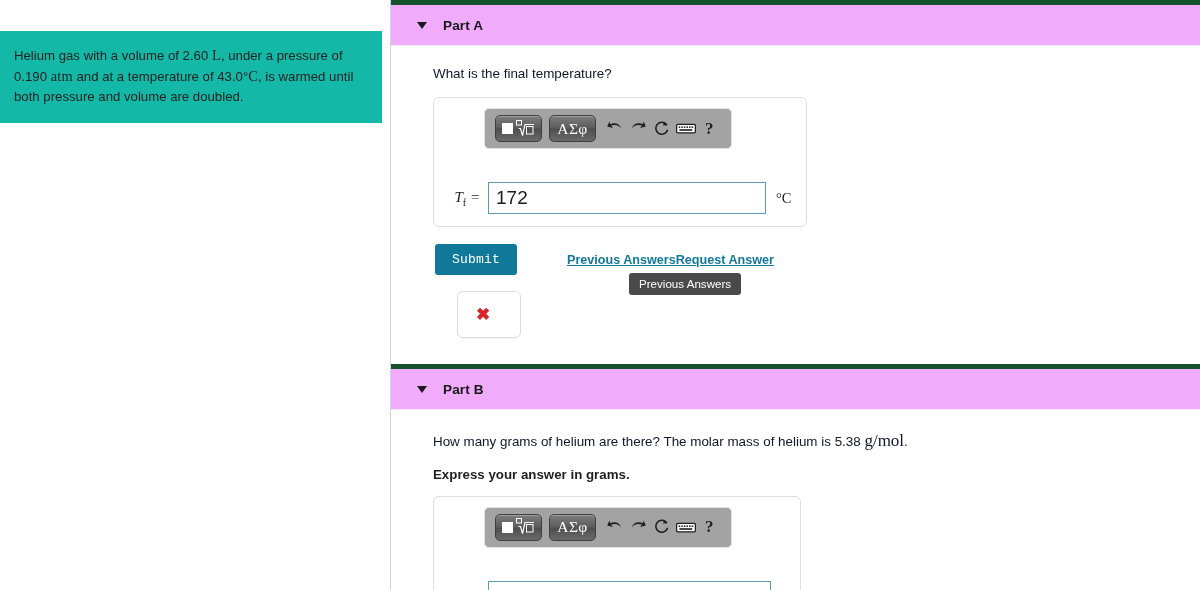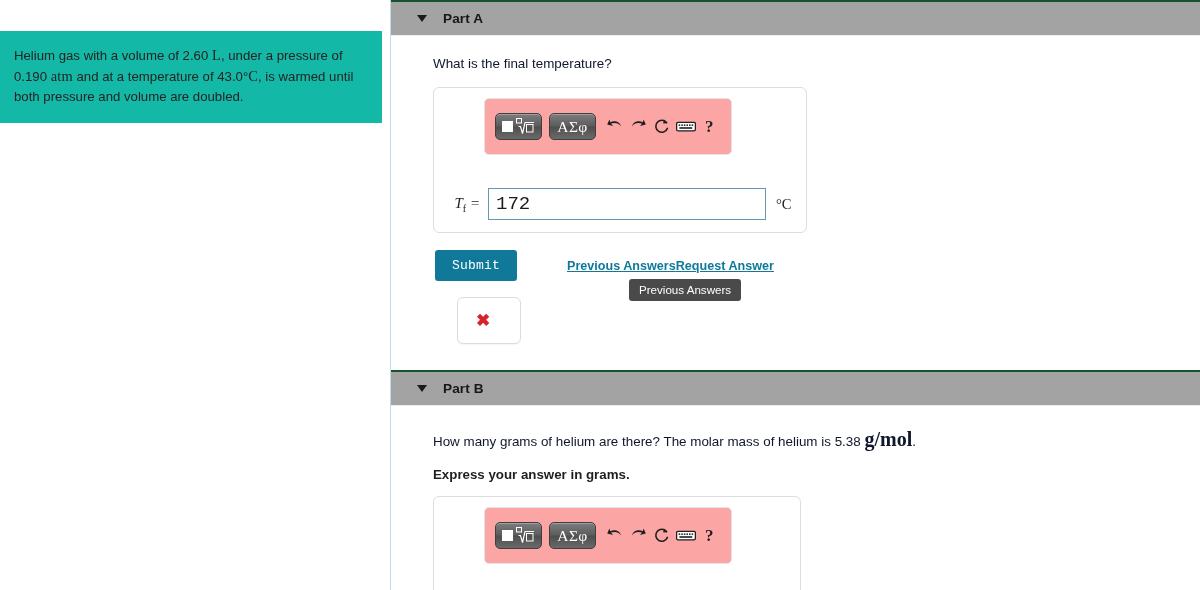--- a/index.html
+++ b/index.html
@@ -56,24 +56,24 @@
   
   .right-pane {
     flex: 1;
     height: 590px;
     position: relative;
     background: #ffffff;
   }
 
   
   .part-header {
-    background: #a3a3a3;
-    border-top: 2px solid #14532d;
+    background: #f0abfc;
+    border-top: 5px solid #14532d;
     border-bottom: 1px solid #ededed;
-    height: 36px;
+    height: 46px;
     display: flex;
     align-items: center;
     padding-left: 26px;
     box-sizing: border-box;
   }
   .caret {
     width: 0;
     height: 0;
     border-left: 5.5px solid transparent;
     border-right: 5.5px solid transparent;
@@ -92,22 +92,21 @@
     padding: 18px 0 0 42px;
   }
   .question-text {
     font-size: 13.4px;
     color: #0f172a;
     line-height: 1.5;
     margin-bottom: 13px;
   }
   .question-text .mathit {
     font-family: "Liberation Serif", serif;
-    font-size: 20px;
-    font-weight: bold;
+    font-size: 17px;
   }
   .instruction {
     font-size: 13.3px;
     font-weight: bold;
     color: #1f1f1f;
     margin-bottom: 14px;
   }
 
   
   .answer-card {
@@ -116,26 +115,26 @@
     background: #ffffff;
     display: inline-block;
     padding: 10px 12px 12px 12px;
     box-sizing: border-box;
   }
   .answer-card.partA { width: 374px; }
   .answer-card.partB { width: 368px; }
 
   
   .mathbar {
-    background: #fca5a5;
+    background: #a3a3a3;
     border: 1px solid #e4e4e4;
     border-radius: 5px;
     display: flex;
     align-items: center;
-    padding: 14px 10px;
+    padding: 6px 10px;
     box-sizing: border-box;
     margin-left: 38px;
     width: 248px;
   }
   .mb-btn {
     background: linear-gradient(to bottom, #7d7d7d 0%, #5c5c5c 48%, #4e4e4e 52%, #6a6a6a 100%);
     border: 1px solid #3f3f3f;
     border-radius: 5px;
     height: 27px;
     min-width: 47px;
@@ -199,21 +198,21 @@
   }
   .var-label sub {
     font-size: 10px;
     font-style: normal;
   }
   .ans-input {
     border: 1.6px solid #5f9ab5;
     background: #ffffff;
     height: 32px;
     box-sizing: border-box;
-    font-family: Liberation Mono, monospace;
+    font-family: Liberation Sans, sans-serif;
     font-size: 19px;
     color: #1b1b1b;
     padding: 0 7px;
     outline: none;
   }
   .ans-input.a { width: 278px; }
   .ans-input.b { width: 285px; }
   .unit {
     font-family: "Liberation Serif", serif;
     font-size: 14.5px;

